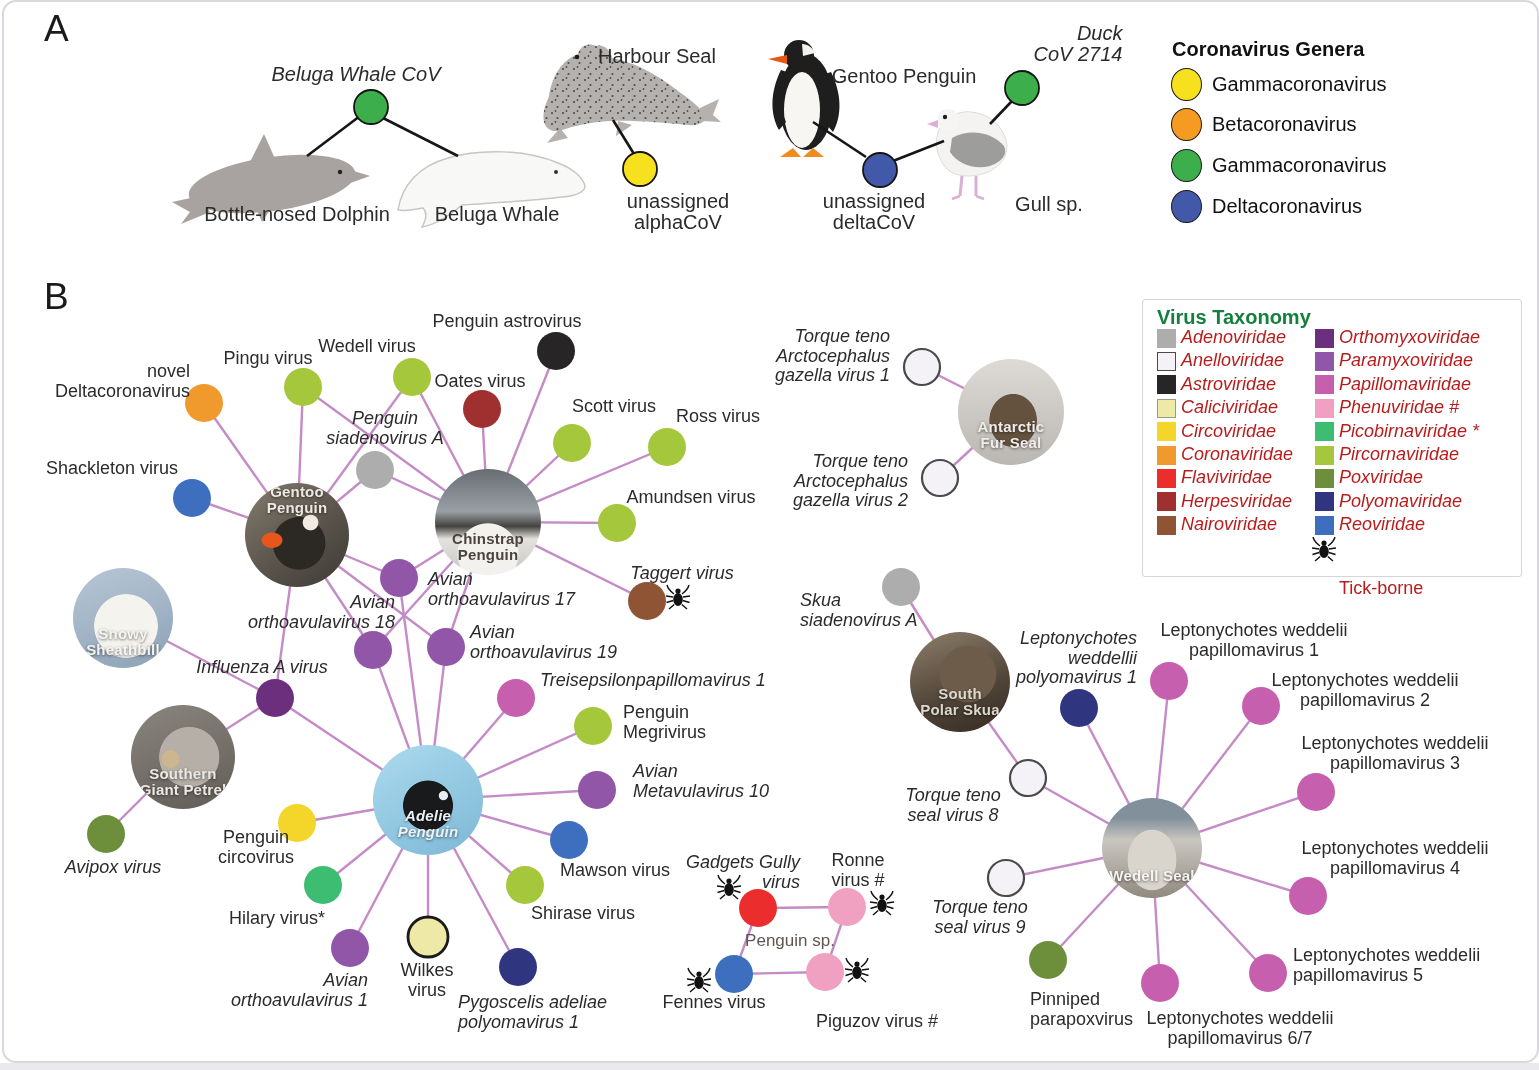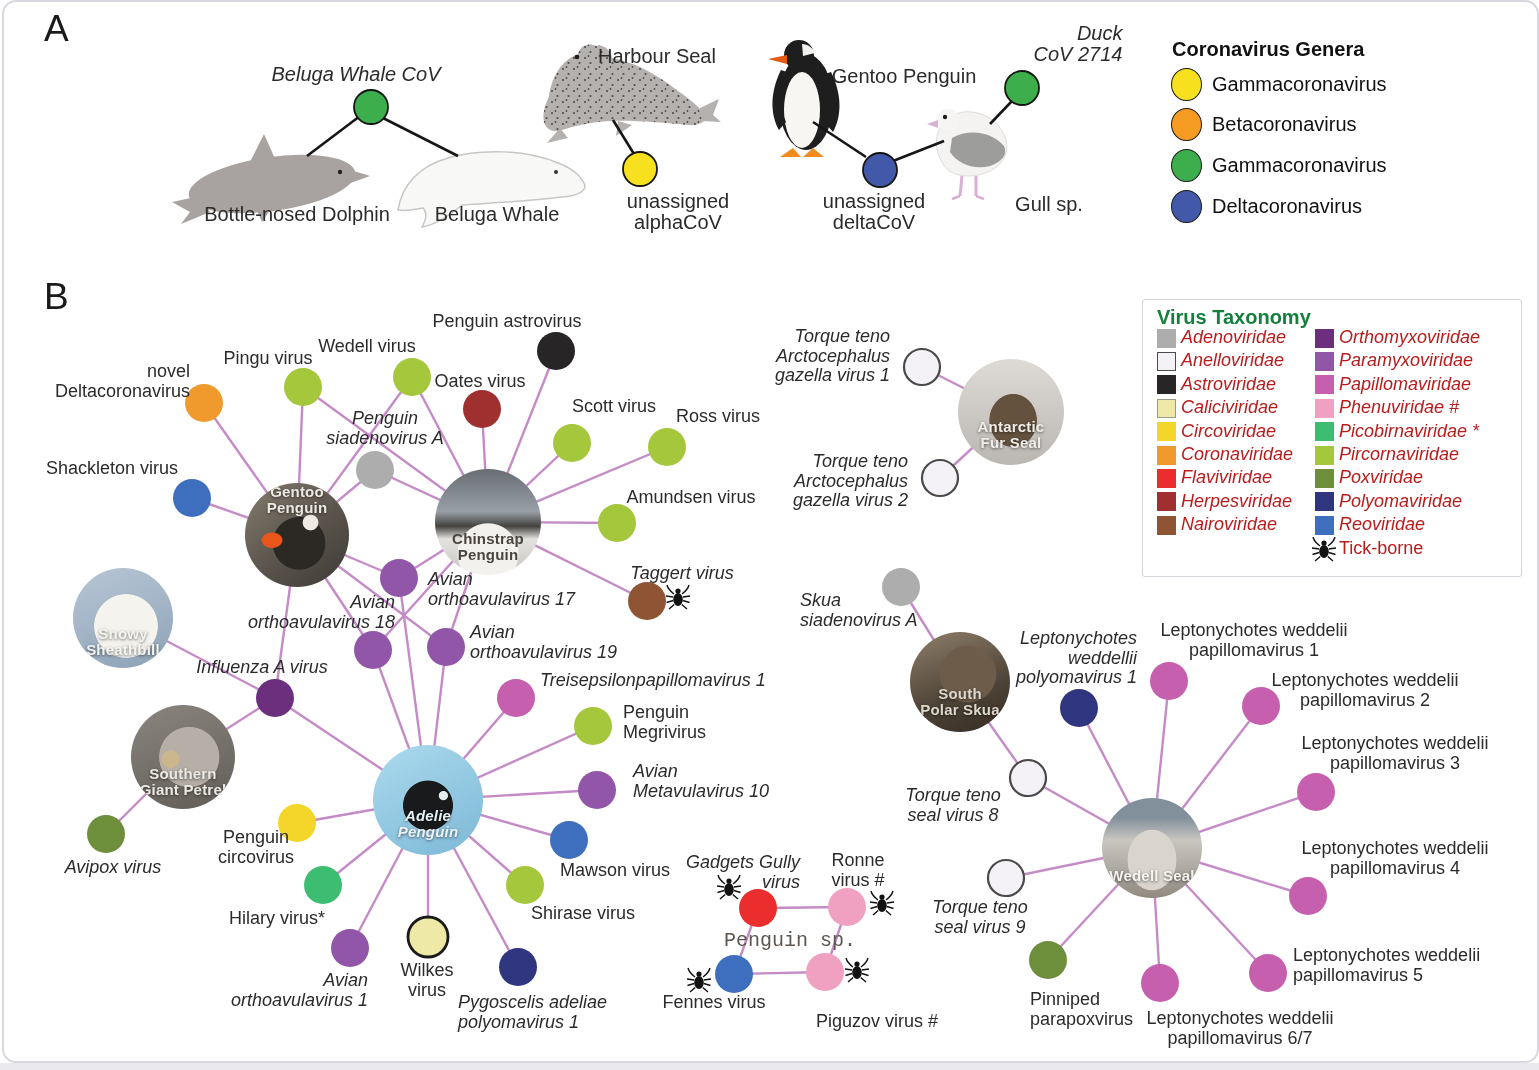--- a/index.html
+++ b/index.html
@@ -25,21 +25,21 @@
   .lbl.r{text-align:right;}
   .lbl.l{text-align:left;}
   #legend-a{position:absolute;left:1160px;top:30px;width:330px;}
   #legend-a .title{position:absolute;left:12px;top:8px;font-weight:bold;font-size:20px;color:#111;white-space:nowrap;}
   .la-dot{position:absolute;width:31px;height:33px;border-radius:50%;border:1.6px solid #1b1b1b;box-sizing:border-box;}
   .la-lab{position:absolute;font-size:20px;color:#111;white-space:nowrap;}
   #legend-b{position:absolute;left:1142px;top:299px;width:380px;height:278px;border:1.5px solid #d4d4da;border-radius:3px;background:#fff;box-sizing:border-box;}
   #legend-b .title{position:absolute;left:14px;top:6px;font-weight:bold;font-size:20px;color:#15803d;white-space:nowrap;}
   .lb-sq{position:absolute;width:19px;height:19px;box-sizing:border-box;}
   .lb-lab{position:absolute;font-size:18px;color:#b91c1c;white-space:nowrap;font-style:italic;}
-  .lb-lab.up{font-style:normal;}
+  .lb-lab.up{font-style:normal;margin-top:40px;}
 </style>
 </head>
 <body>
 
 <div id="canvas">
   <div id="card"></div>
 
   <svg id="svg-under" class="layer" width="1539" height="1070" viewBox="0 0 1539 1070">
     <defs>
       <pattern id="spk" width="11" height="11" patternUnits="userSpaceOnUse">
@@ -418,21 +418,21 @@
       <div class="lbl  c" style="left: 858px; top: 870px; transform: translate(-50%, -50%);">
         <div>Ronne</div>
         <div>virus #</div>
       </div>
       <div class="lbl  c" style="left: 714px; top: 1003px; transform: translate(-50%, -50%);">
         <div>Fennes virus</div>
       </div>
       <div class="lbl  c" style="left: 877px; top: 1002px; transform: translate(-50%, -50%); margin-top: 20px;">
         <div>Piguzov virus #</div>
       </div>
-      <div class="lbl  c" style="font-size: 20px; line-height: 16.5px; color: rgb(93, 86, 80); left: 790px; top: 941px; transform: translate(-50%, -50%); font-family: Liberation Mono, monospace;">
+      <div class="lbl  c" style="font-size: 17px; line-height: 16.5px; color: rgb(93, 86, 80); left: 790px; top: 941px; transform: translate(-50%, -50%);">
         <div>Penguin sp.</div>
       </div>
       <div class="lbl  r i" style="left: 890px; top: 356px; transform: translate(-100%, -50%);">
         <div>Torque teno</div>
         <div>Arctocephalus</div>
         <div>gazella virus 1</div>
       </div>
       <div class="lbl  r i" style="left: 908px; top: 481px; transform: translate(-100%, -50%);">
         <div>Torque teno</div>
         <div>Arctocephalus</div>

